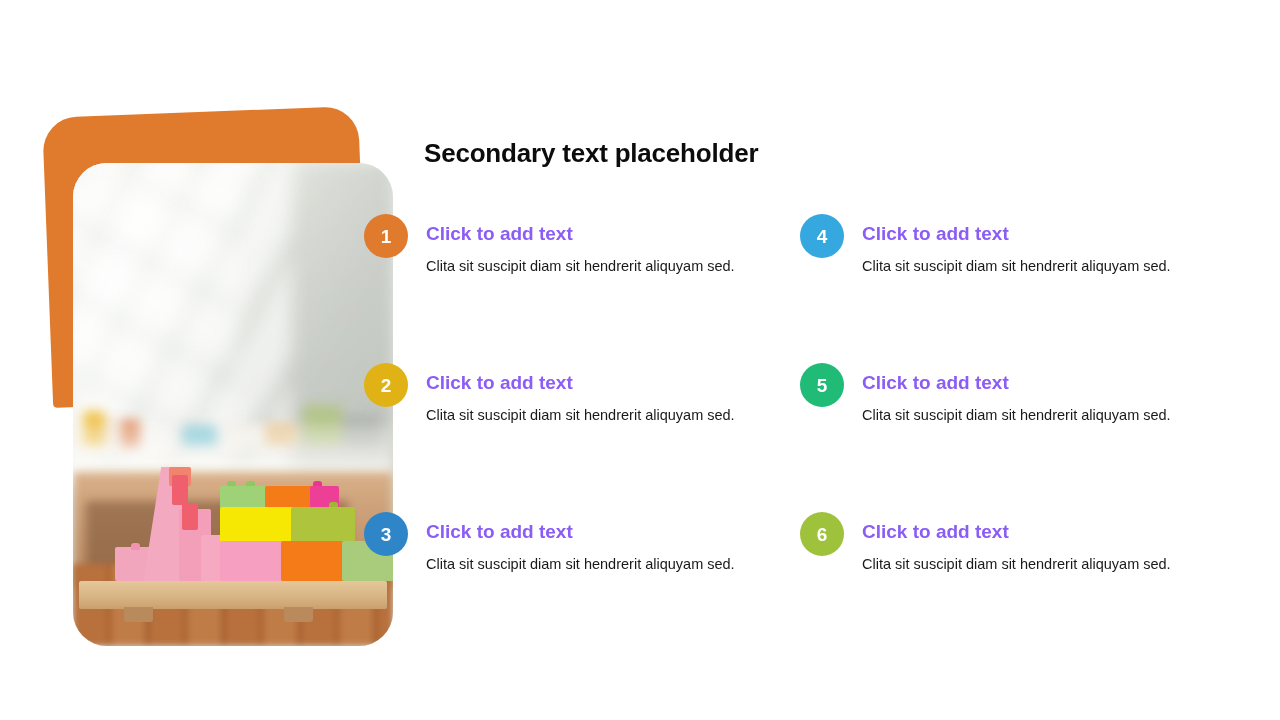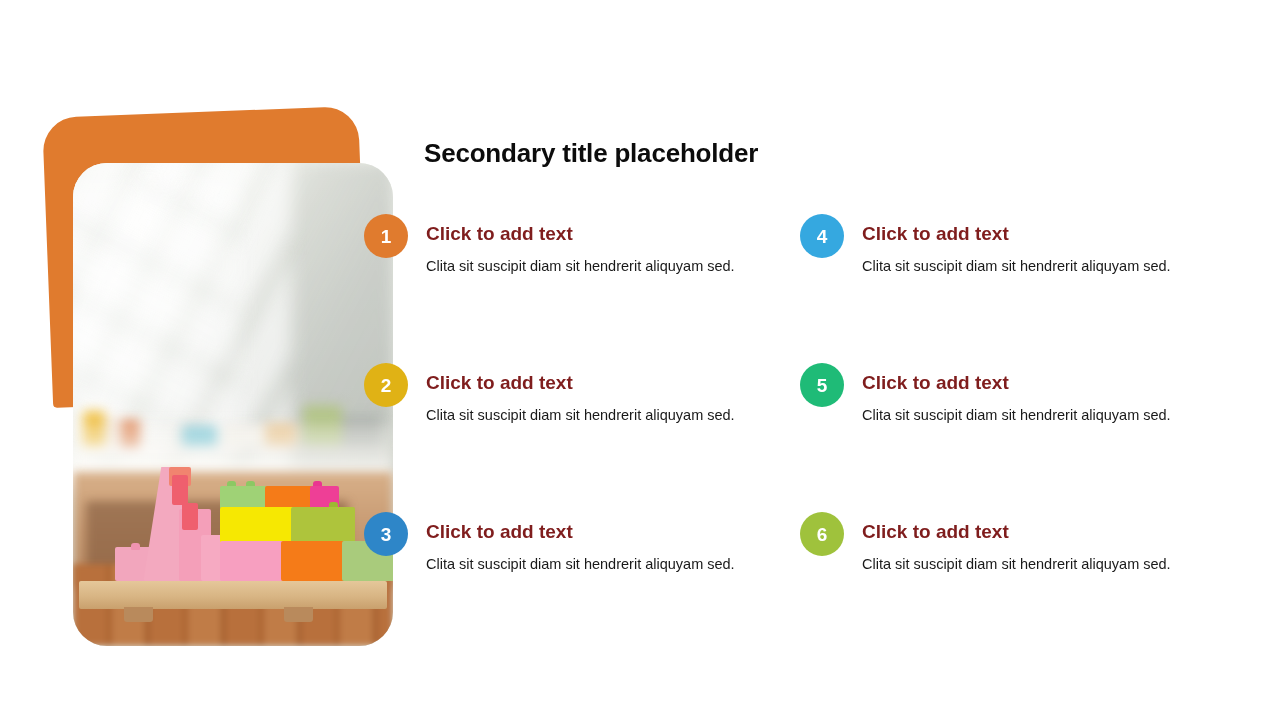--- a/index.html
+++ b/index.html
@@ -257,21 +257,21 @@
     align-items: center;
     justify-content: center;
     line-height: 1;
   }
   .item-heading {
     position: absolute;
     left: 62px;
     top: 9px;
     font-size: 19px;
     font-weight: bold;
-    color: #7f1d1d;
+    color: #8b5cf6;
     white-space: nowrap;
   }
   .item-body {
     position: absolute;
     left: 62px;
     top: 44px;
     font-size: 14.5px;
     color: #1a1a1a;
     white-space: nowrap;
   }
@@ -343,21 +343,21 @@
           <div class="stud s5"></div>
 
           <div class="board"></div>
           <div class="board-leg bl1"></div>
           <div class="board-leg bl2"></div>
         </div>
       </div>
     </div>
   </div>
 
-  <div class="title">Secondary title placeholder</div>
+  <div class="title">Secondary text placeholder</div>
 
   <div class="item col-left row1">
     <div class="badge" style="background:#e07b2e">1</div>
     <div class="item-heading">Click to add text</div>
     <div class="item-body">Clita sit suscipit diam sit hendrerit aliquyam sed.</div>
   </div>
 
   <div class="item col-left row2">
     <div class="badge" style="background:#e0b215">2</div>
     <div class="item-heading">Click to add text</div>

